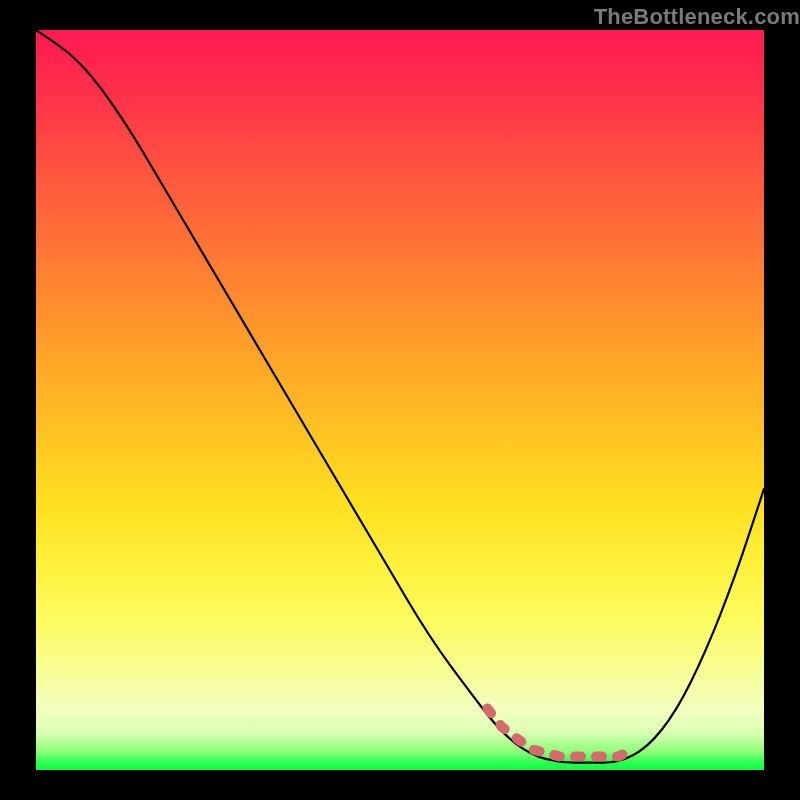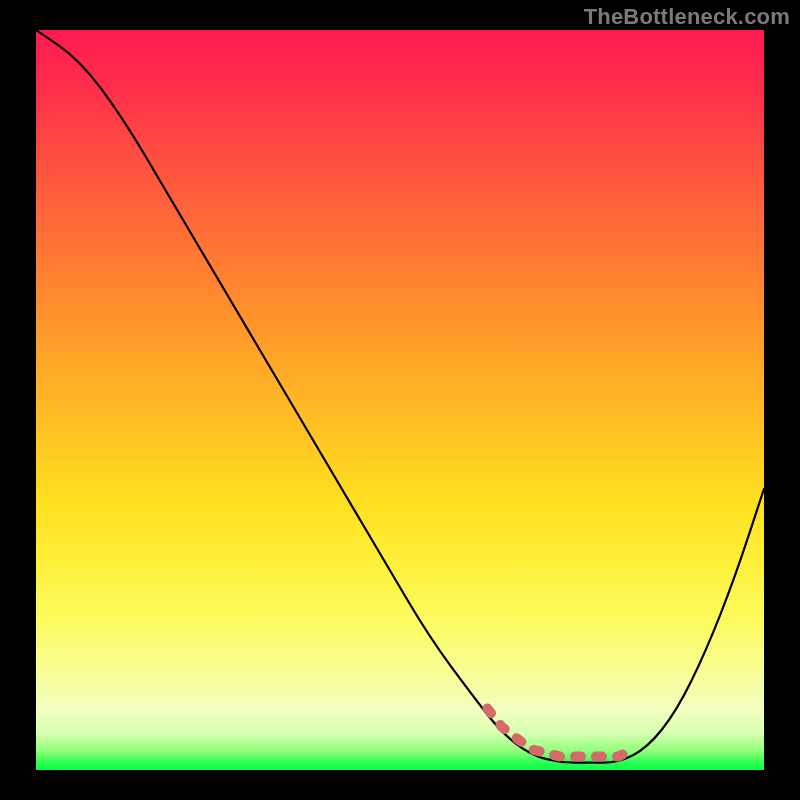--- a/index.html
+++ b/index.html
@@ -6,21 +6,21 @@
   html, body { width: 800px; height: 800px; overflow: hidden; background: #000; }
   .container {
     position: relative;
     width: 800px;
     height: 800px;
     background: #000;
   }
   .watermark {
     position: absolute;
     top: 4px;
-    right: 10px;
+    right: 0;
     font-family: Arial, Helvetica, sans-serif;
     font-size: 22px;
     font-weight: 600;
     color: #7a7a7a;
     letter-spacing: 0.2px;
     z-index: 10;
   }
   .plot-area {
     position: absolute;
     left: 36px;

